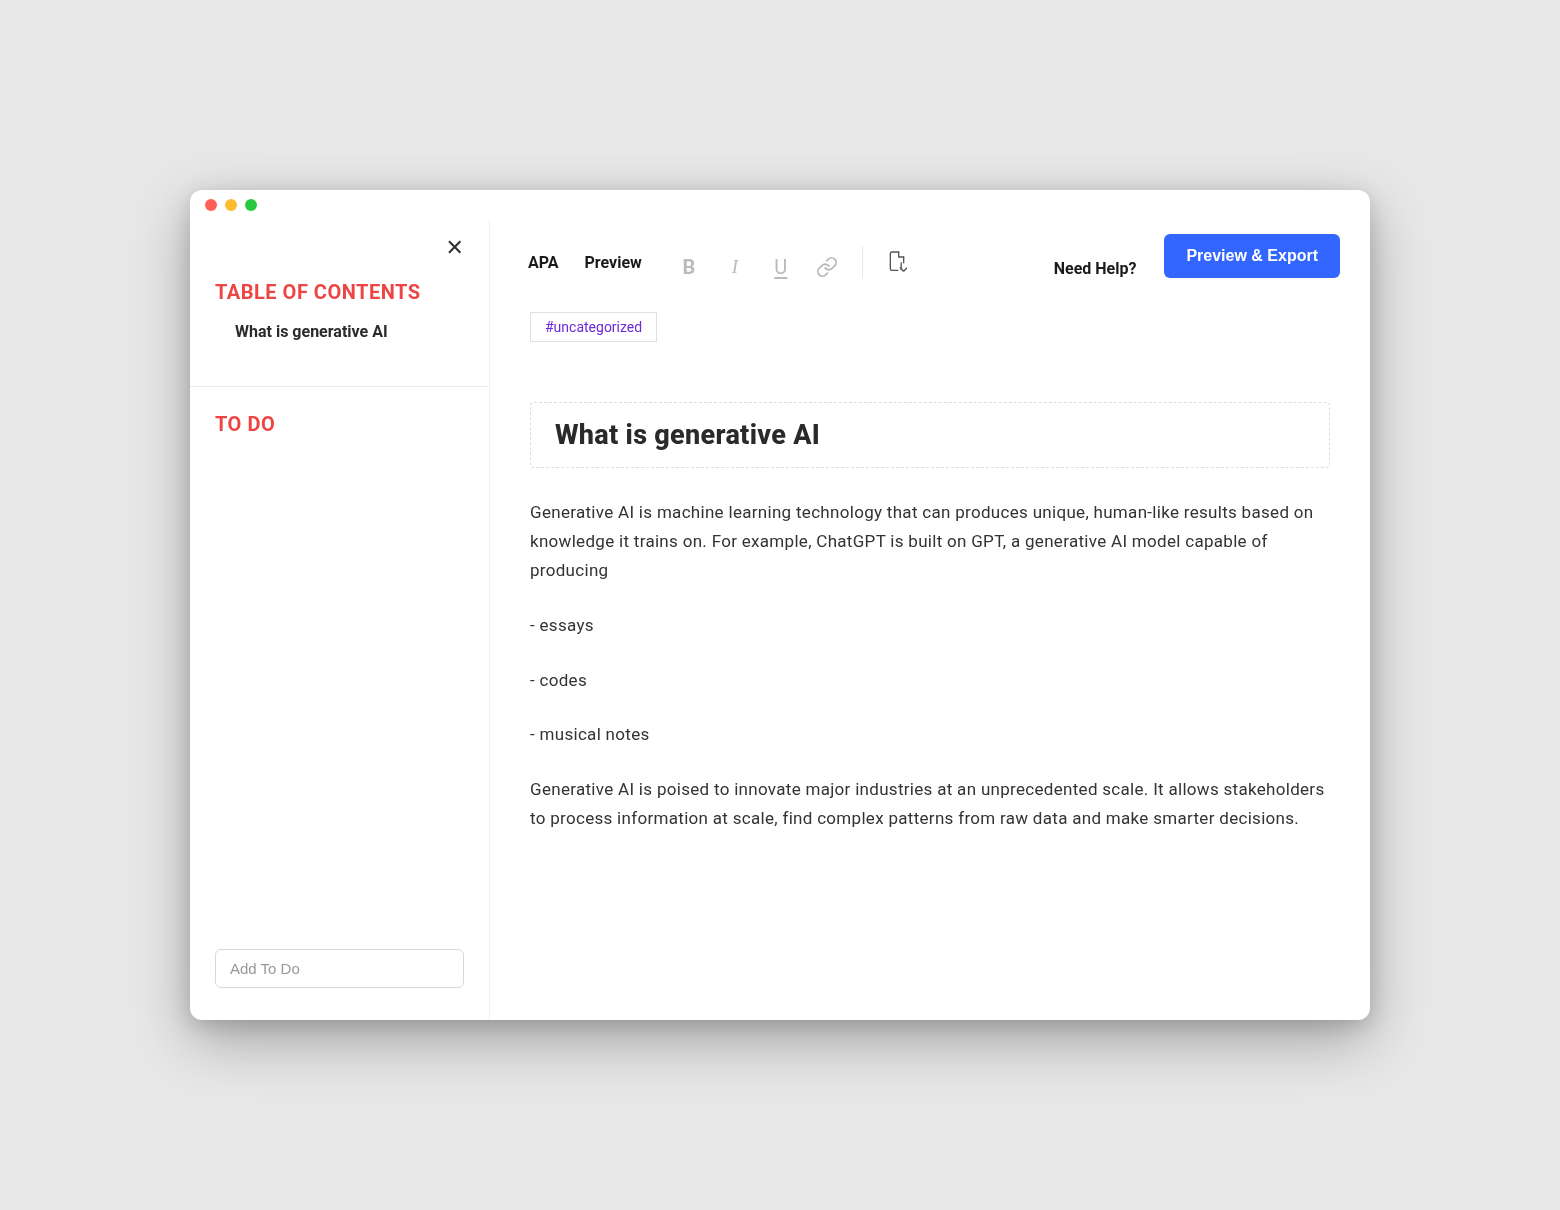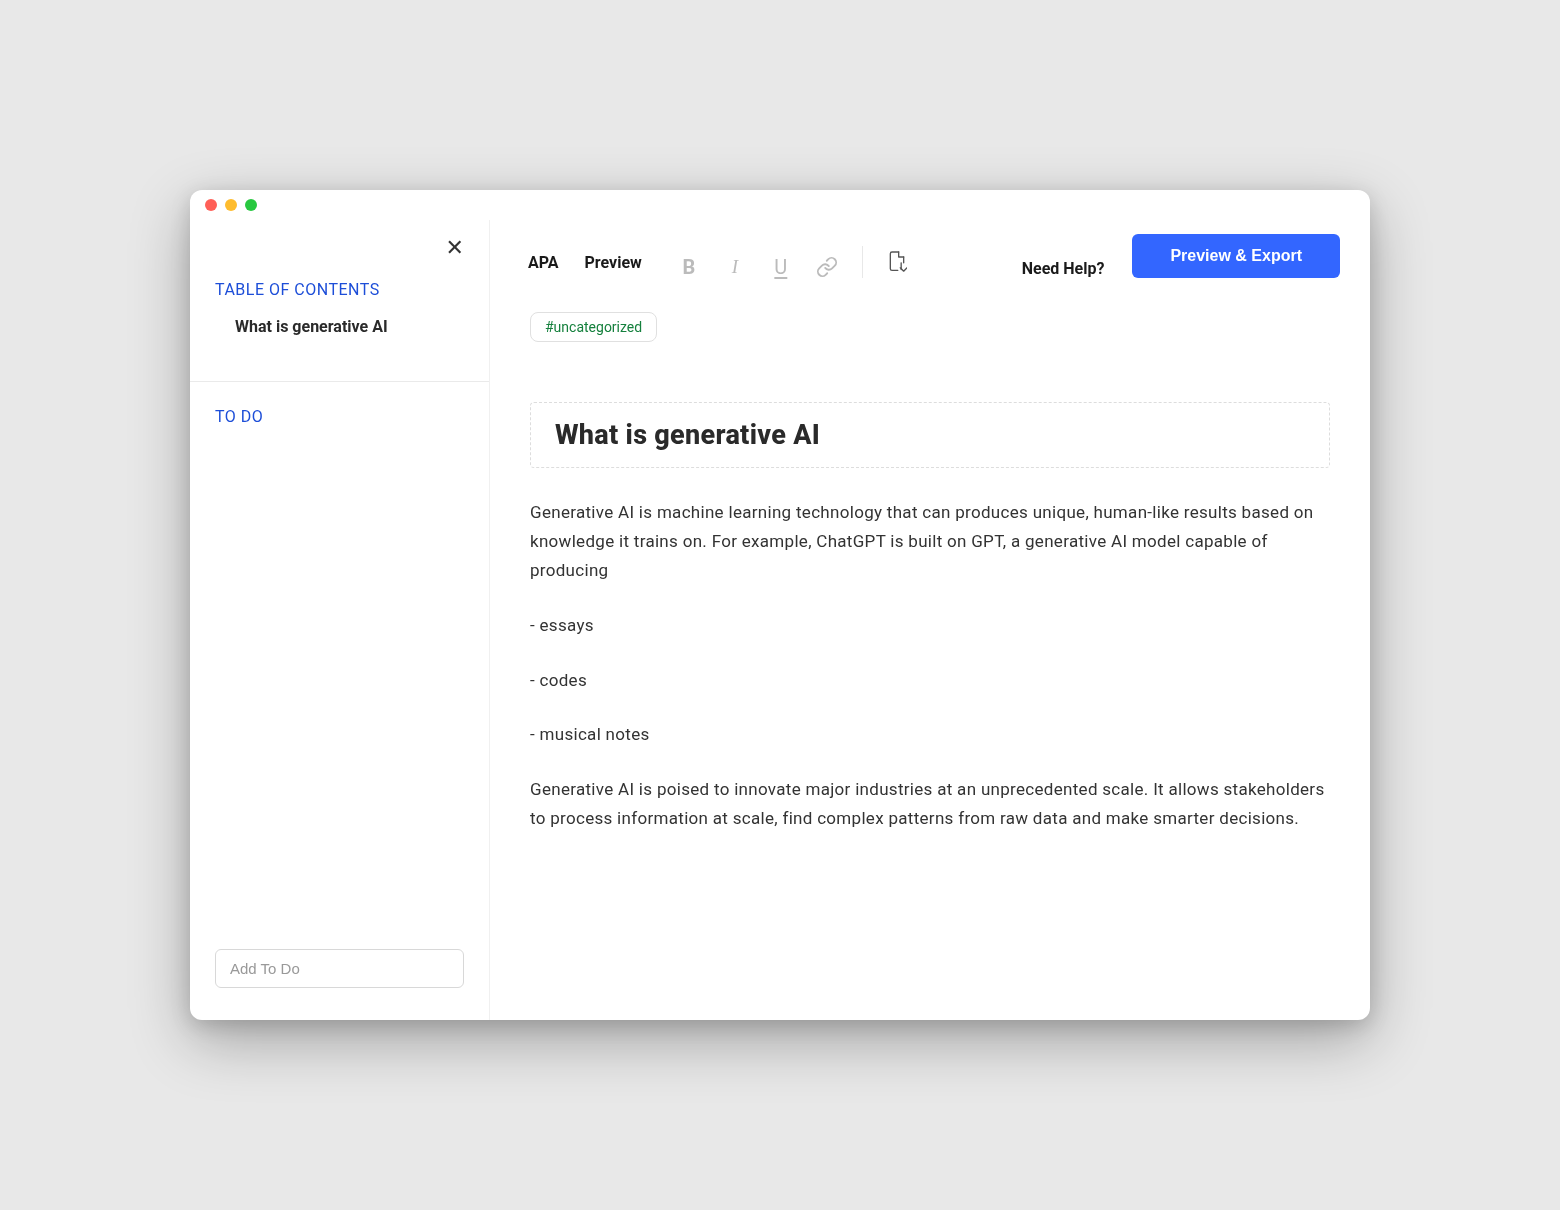--- a/index.html
+++ b/index.html
@@ -73,23 +73,23 @@
       color: #333;
       cursor: pointer;
       font-weight: 300;
     }
     
     .toc-section {
       padding: 0 25px;
     }
     
     .section-label {
-      font-size: 16px;
-      font-weight: 400;
-      color: #1d4ed8;
+      font-size: 20px;
+      font-weight: 700;
+      color: #ef4444;
       letter-spacing: 0.5px;
       margin-bottom: 18px;
     }
     
     .toc-item {
       font-size: 16px;
       font-weight: 700;
       color: #2a2a2a;
       padding-left: 20px;
       cursor: pointer;
@@ -200,39 +200,39 @@
       color: #1a1a1a;
       cursor: pointer;
       margin-right: 18px;
     }
     
     .export-btn {
       background: #3366ff;
       color: #fff;
       font-size: 16px;
       font-weight: 700;
-      padding: 13px 38px;
+      padding: 13px 22px;
       border: none;
       border-radius: 6px;
       cursor: pointer;
     }
     
     .editor {
       flex: 1;
       padding: 20px 40px 30px;
       overflow-y: auto;
     }
     
     .tag {
       display: inline-block;
       padding: 6px 14px;
       border: 1px solid #e0e0e0;
-      border-radius: 8px;
+      border-radius: 0;
       font-size: 14px;
-      color: #15803d;
+      color: #6d28d9;
       margin-bottom: 60px;
     }
     
     .title-box {
       border: 1px dashed #ddd;
       border-radius: 4px;
       padding: 16px 24px;
       margin-bottom: 30px;
     }
     

